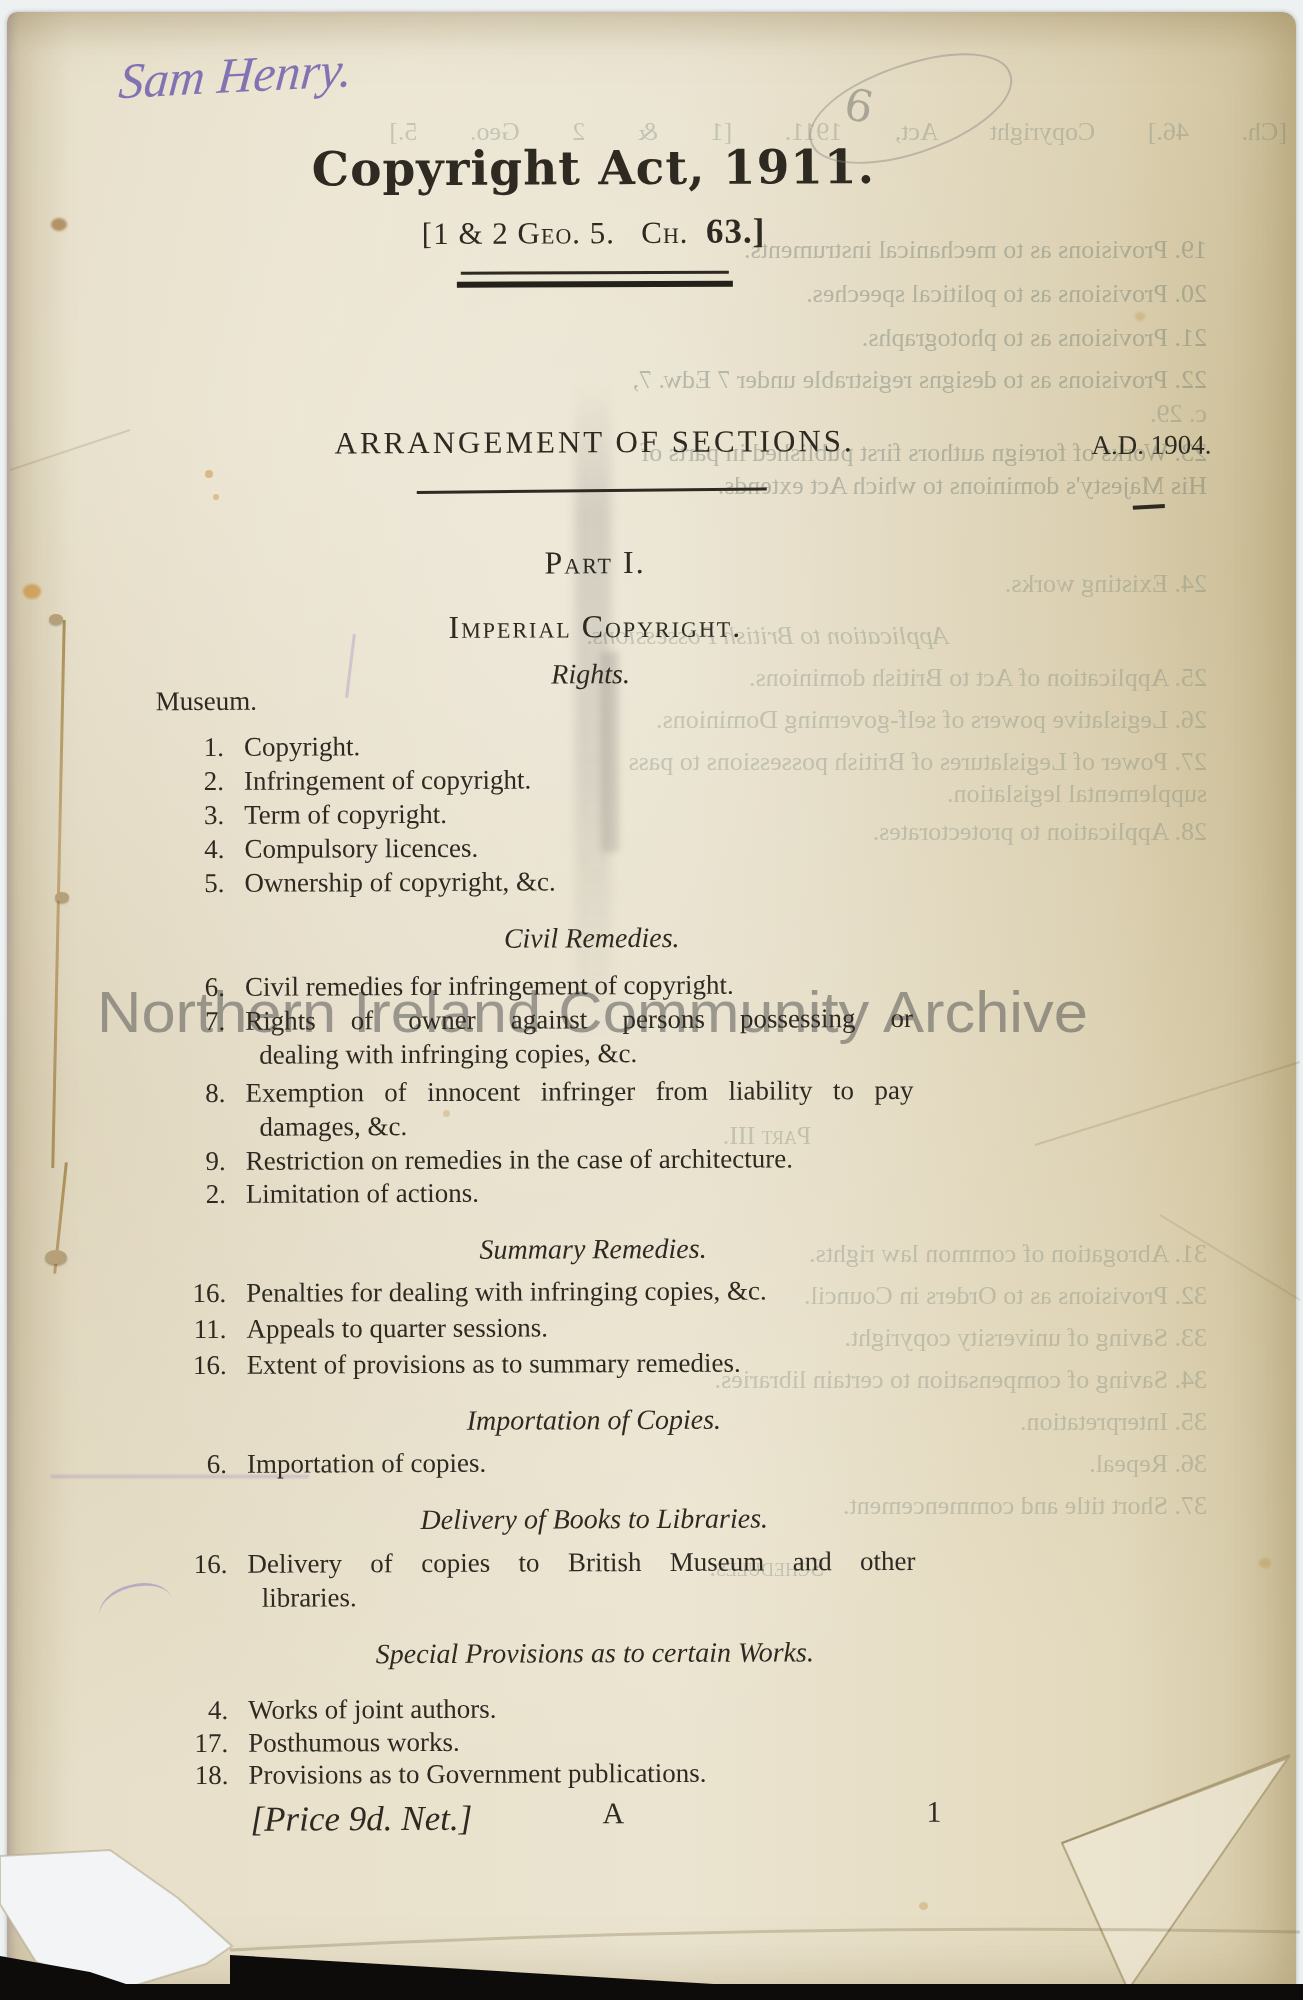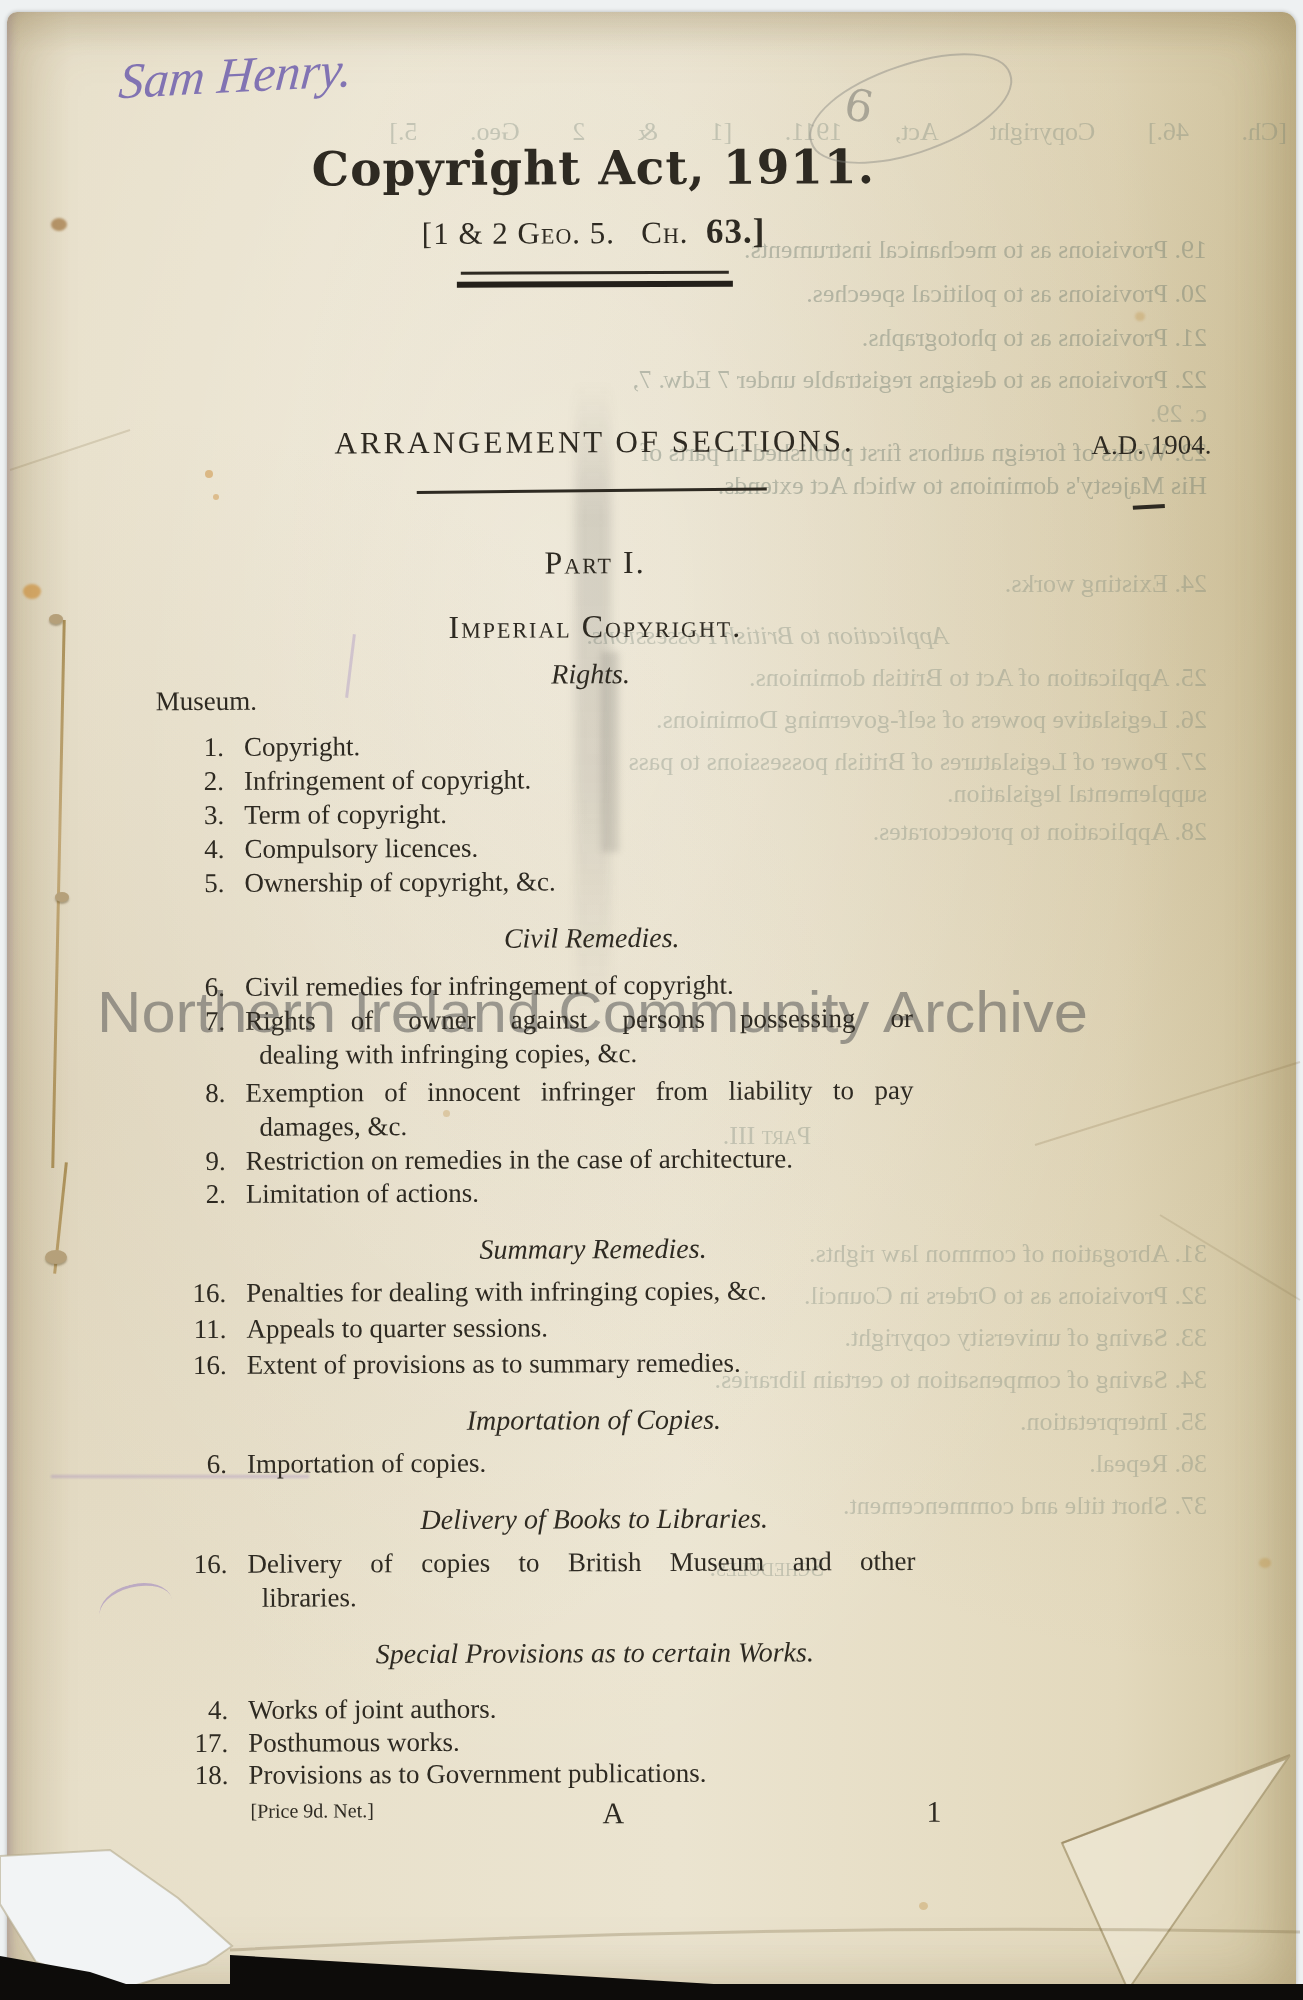--- a/index.html
+++ b/index.html
@@ -42,21 +42,21 @@
   .imperial{top:596px;font-size:32px;font-variant:small-caps;letter-spacing:2px;}
   .ital{font-style:italic;font-size:28px;}
   .rights{top:646px;}
   .secLabel{position:absolute;top:672px;left:150px;font-size:27px;}
   .item{position:absolute;left:150px;width:756px;padding-left:88px;box-sizing:border-box;
         font-size:27px;line-height:34px;}
   .item .num{position:absolute;left:0;top:0;width:68px;text-align:right;}
   .item .txt{display:block;padding-left:14px;text-indent:-14px;}
   .item .txt.j{text-align:justify;text-align-last:justify;text-indent:0;padding-left:0;}
   .item .txt.cont{padding-left:14px;text-indent:0;}
-  .footer-price{position:absolute;top:1786px;left:240px;font-size:20px;}
+  .footer-price{position:absolute;top:1786px;left:240px;font-size:35px;font-style:italic;}
   .footer-a{position:absolute;top:1784px;left:592px;font-size:30px;}
   .footer-pg{position:absolute;top:1784px;left:916px;font-size:30px;}
   
   .signature{position:absolute;top:34px;left:112px;font-size:50px;font-style:italic;
      color:rgba(106,90,172,0.82);transform:rotate(-3deg) skewX(-8deg);white-space:nowrap;}
   .pencil-circle{position:absolute;top:52px;left:798px;width:208px;height:86px;
      border:2px solid rgba(128,128,124,0.42);border-radius:50% 46% 52% 48%;transform:rotate(-18deg);}
   .pencil-six{position:absolute;top:68px;left:838px;font-size:44px;color:rgba(118,118,112,0.55);
      transform:rotate(12deg);font-family:"DejaVu Serif",serif;}
   

